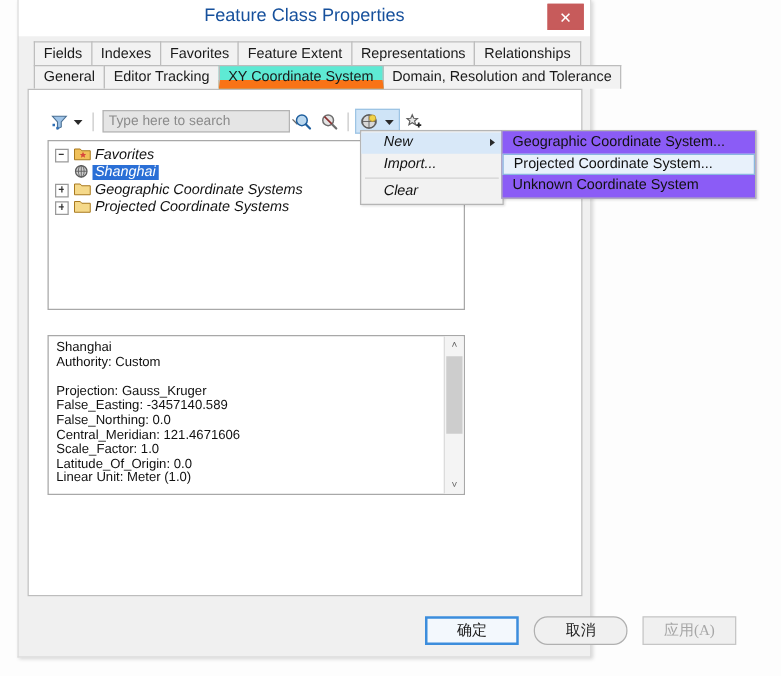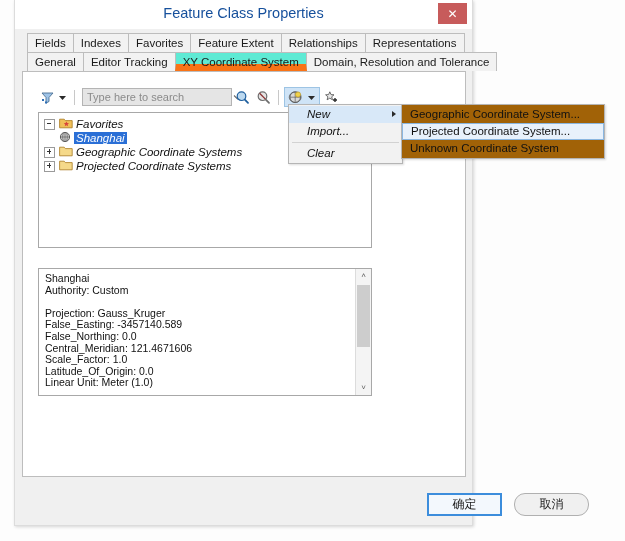--- a/index.html
+++ b/index.html
@@ -273,21 +273,21 @@
     border-left: 4px solid #2a2a2a;
     border-top: 3.5px solid transparent;
     border-bottom: 3.5px solid transparent;
   }
   .ctx-sep { height: 1px; background: #d2d2d2; margin: 2px 3px; }
 
   .submenu {
     position: absolute;
     left: 401px; top: 104px;
     width: 202px;
-    background: #a16207;
+    background: #8b5cf6;
     border: 1px solid #b5b5b5;
     z-index: 45;
     padding: 1px 0;
     box-shadow: 1px 1px 2px rgba(0,0,0,0.14);
   }
   .sub-item {
     height: 17px; line-height: 17px;
     font-size: 11.5px; color: #111111;
     padding-left: 8px;
     cursor: pointer;
@@ -311,22 +311,22 @@
       <div class="title-text">Feature Class Properties</div>
       <div class="close-btn">✕</div>
     </div>
 
     <div class="tabstrip">
       <div class="tabrow">
         <div class="tab">Fields</div>
         <div class="tab">Indexes</div>
         <div class="tab">Favorites</div>
         <div class="tab">Feature Extent</div>
+        <div class="tab">Representations</div>
         <div class="tab">Relationships</div>
-        <div class="tab">Representations</div>
       </div>
       <div class="tabrow row2">
         <div class="tab">General</div>
         <div class="tab">Editor Tracking</div>
         <div class="tab active">XY Coordinate System</div>
         <div class="tab">Domain, Resolution and Tolerance</div>
       </div>
     </div>
 
     <div class="tabpage"></div>
@@ -460,20 +460,21 @@
     <div class="vscroll">
       <div class="arrow">˄</div>
       <div class="thumb"></div>
       <div class="arrow" style="position:absolute;bottom:0;left:0;right:0;">˅</div>
     </div>
   </div>
 
   <div class="btn-row">
     <div class="btn default" style="display:flex;align-items:center;justify-content:center;">确定</div>
     <div class="btn" style="display:flex;align-items:center;justify-content:center;border-radius:11px;">取消</div>
+    <div class="btn disabled" style="display:flex;align-items:center;justify-content:center;">应用(A)</div>
   </div>
 
   <div class="ctxmenu">
     <div class="ctx-item hl">
       <span>New</span>
       <span class="ctx-sub-arrow"></span>
     </div>
     <div class="ctx-item">
       <span>Import...</span>
     </div>

